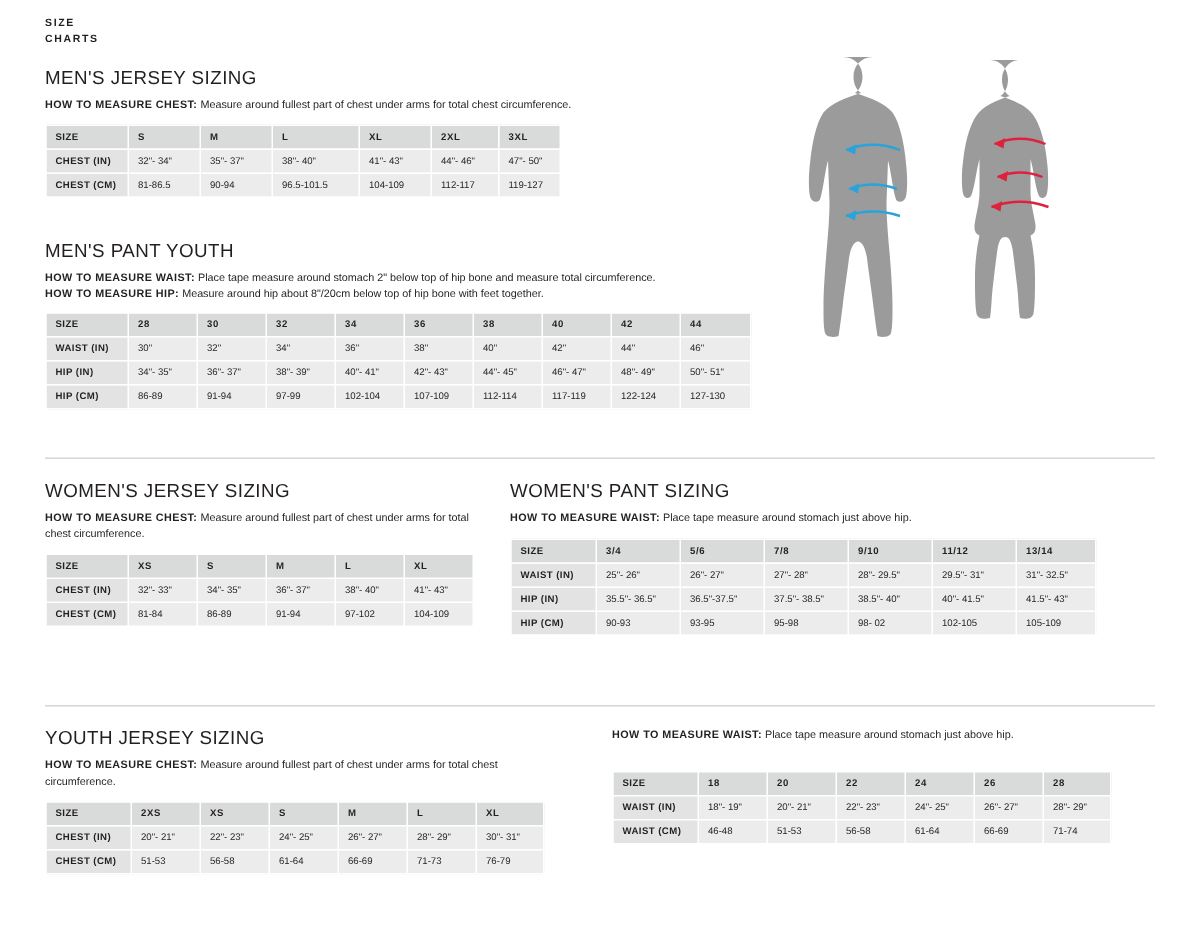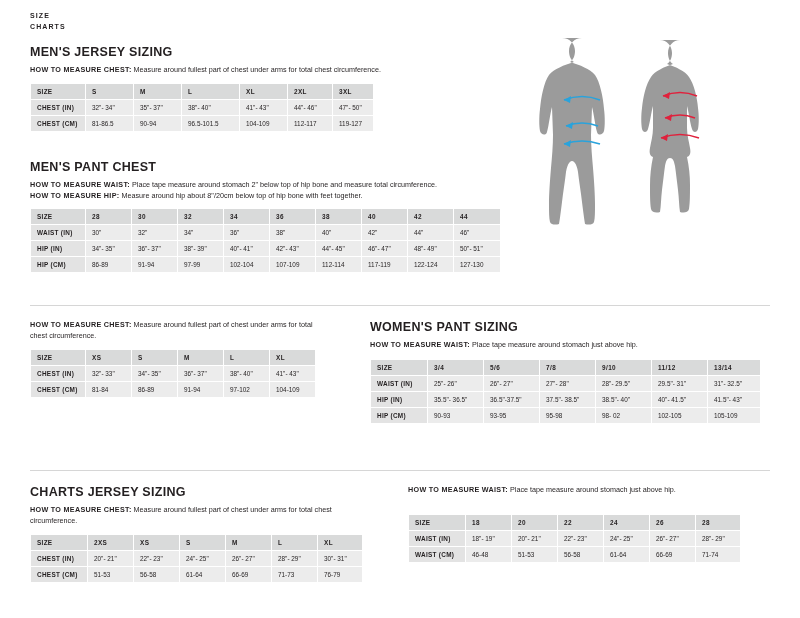--- a/index.html
+++ b/index.html
@@ -24,21 +24,21 @@
     line-height: 11px;
     color: #231f20;
     text-transform: uppercase;
   }
 
   .section { position: absolute; }
 
   h2.sec-title {
     margin: 0 0 6px 0;
     font-size: 12.5px;
-    font-weight: bold;
+    font-weight: normal;
     letter-spacing: 0.3px;
     color: #231f20;
   }
   .howto {
     font-size: 7.2px;
     line-height: 10.5px;
     margin: 0 0 7px 0;
     color: #231f20;
     max-width: 520px;
   }
@@ -166,21 +166,21 @@
         <td>96.5-101.5</td>
         <td>104-109</td>
         <td>112-117</td>
         <td>119-127</td>
       </tr>
     </tbody>
       </table>
   </div>
 
   <div class="section" style="left:30px; top:160px; width:500px;">
-    <h2 class="sec-title">MEN'S PANT CHEST</h2>
+    <h2 class="sec-title">MEN'S PANT YOUTH</h2>
     <p class="howto">
       <span><span class="lbl">HOW TO MEASURE WAIST:</span><span> Place tape measure around stomach 2" below top of hip bone and measure total circumference.</span></span><br>
       <span><span class="lbl">HOW TO MEASURE HIP:</span><span> Measure around hip about 8"/20cm below top of hip bone with feet together.</span></span>
     </p>
     <table class="size" style="width:470px;">
       <colgroup>
           <col style="width:55px">
           <col style="width:46px">
           <col style="width:46px">
           <col style="width:46px">
@@ -240,20 +240,21 @@
         <td>122-124</td>
         <td>127-130</td>
       </tr>
     </tbody>
       </table>
   </div>
 
   <hr class="divider" style="top:305px;">
 
   <div class="section" style="left:30px; top:320px; width:320px;">
+    <h2 class="sec-title">WOMEN'S JERSEY SIZING</h2>
     <p class="howto" style="max-width:290px;"><span class="lbl">HOW TO MEASURE CHEST:</span><span> Measure around fullest part of chest under arms for total chest circumference.</span></p>
     <table class="size" style="width:285px; margin-top:8px;">
       <colgroup>
           <col style="width:55px">
           <col style="width:46px">
           <col style="width:46px">
           <col style="width:46px">
           <col style="width:46px">
           <col style="width:46px">
         </colgroup>
@@ -279,21 +280,21 @@
         <td>81-84</td>
         <td>86-89</td>
         <td>91-94</td>
         <td>97-102</td>
         <td>104-109</td>
       </tr>
     </tbody>
       </table>
   </div>
 
-  <div class="section" style="left:370px; top:320px; width:420px;">
+  <div class="section" style="left:340px; top:320px; width:420px;">
     <h2 class="sec-title">WOMEN'S PANT SIZING</h2>
     <p class="howto" style="max-width:400px;">
       <span><span class="lbl">HOW TO MEASURE WAIST:</span><span> Place tape measure around stomach just above hip.</span></span><br>
     </p>
     <table class="size" style="width:390px; margin-top:8px;">
       <colgroup>
           <col style="width:57px">
           <col style="width:56px">
           <col style="width:56px">
           <col style="width:56px">
@@ -338,21 +339,21 @@
         <td>102-105</td>
         <td>105-109</td>
       </tr>
     </tbody>
       </table>
   </div>
 
   <hr class="divider" style="top:470px;">
 
   <div class="section" style="left:30px; top:485px; width:360px;">
-    <h2 class="sec-title">CHARTS JERSEY SIZING</h2>
+    <h2 class="sec-title">YOUTH JERSEY SIZING</h2>
     <p class="howto" style="max-width:345px;"><span class="lbl">HOW TO MEASURE CHEST:</span><span> Measure around fullest part of chest under arms for total chest circumference.</span></p>
     <table class="size" style="width:332px; margin-top:8px;">
       <colgroup>
           <col style="width:57px">
           <col style="width:46px">
           <col style="width:46px">
           <col style="width:46px">
           <col style="width:46px">
           <col style="width:46px">
           <col style="width:45px">

